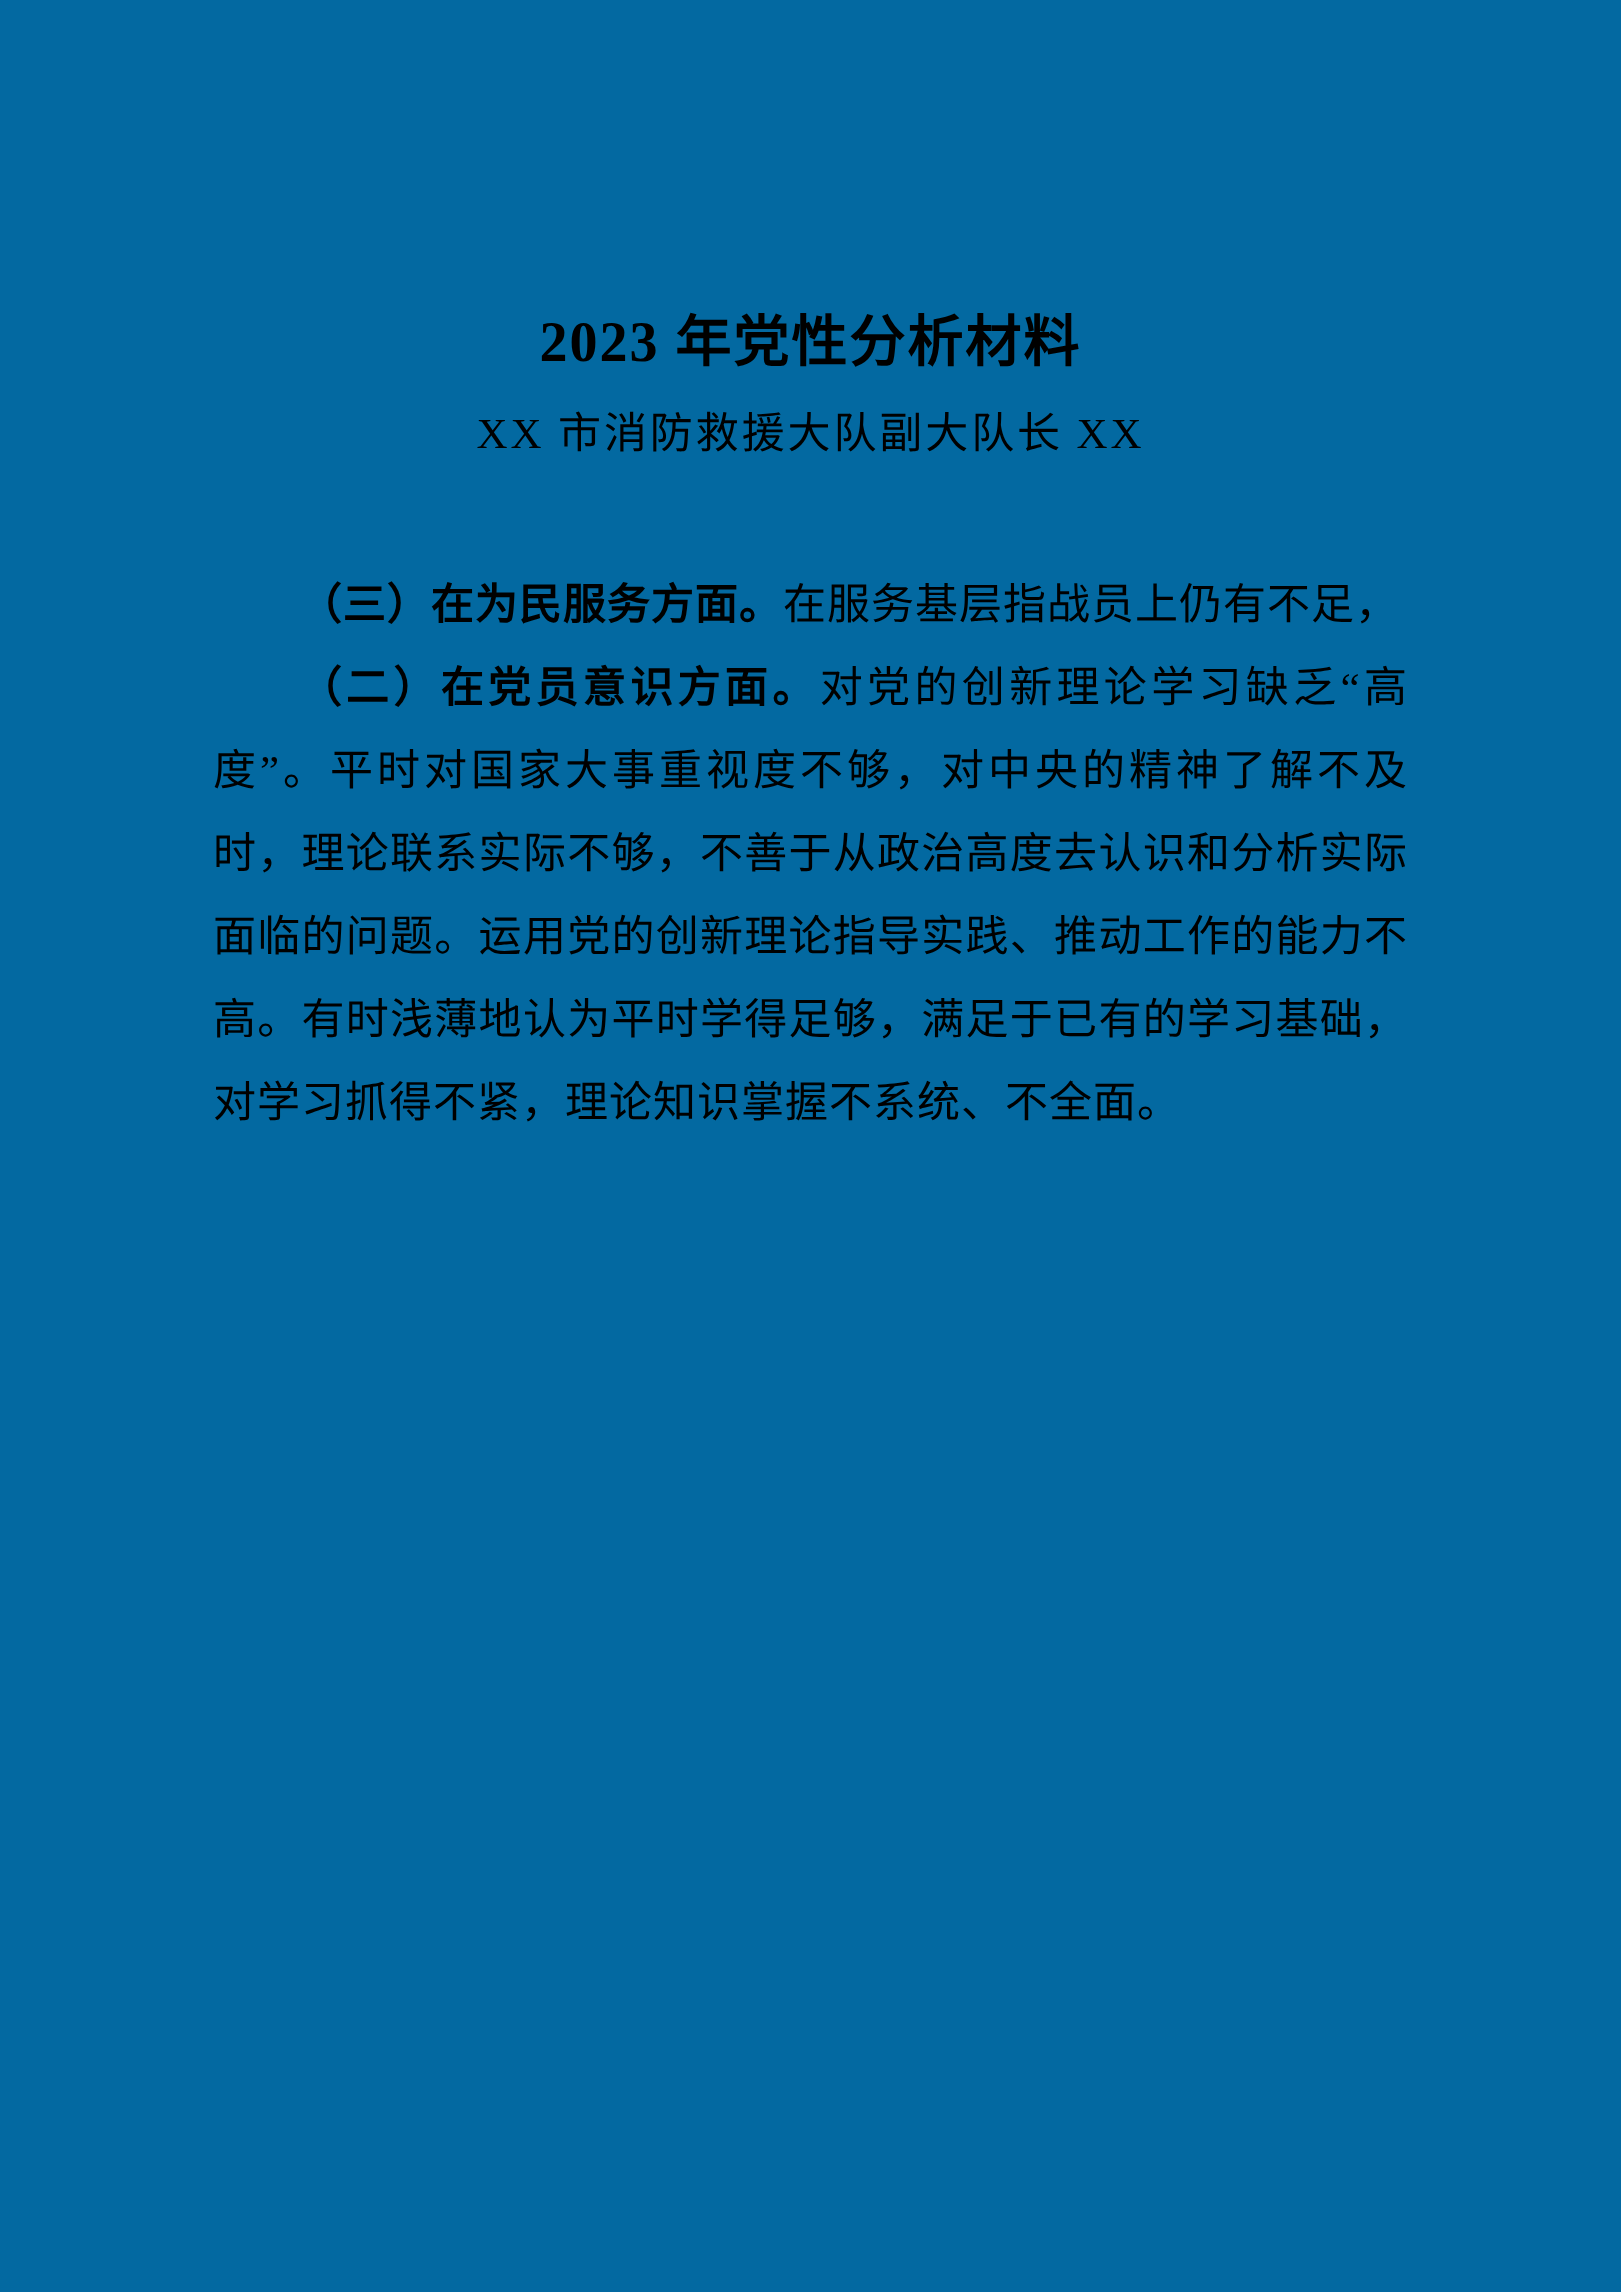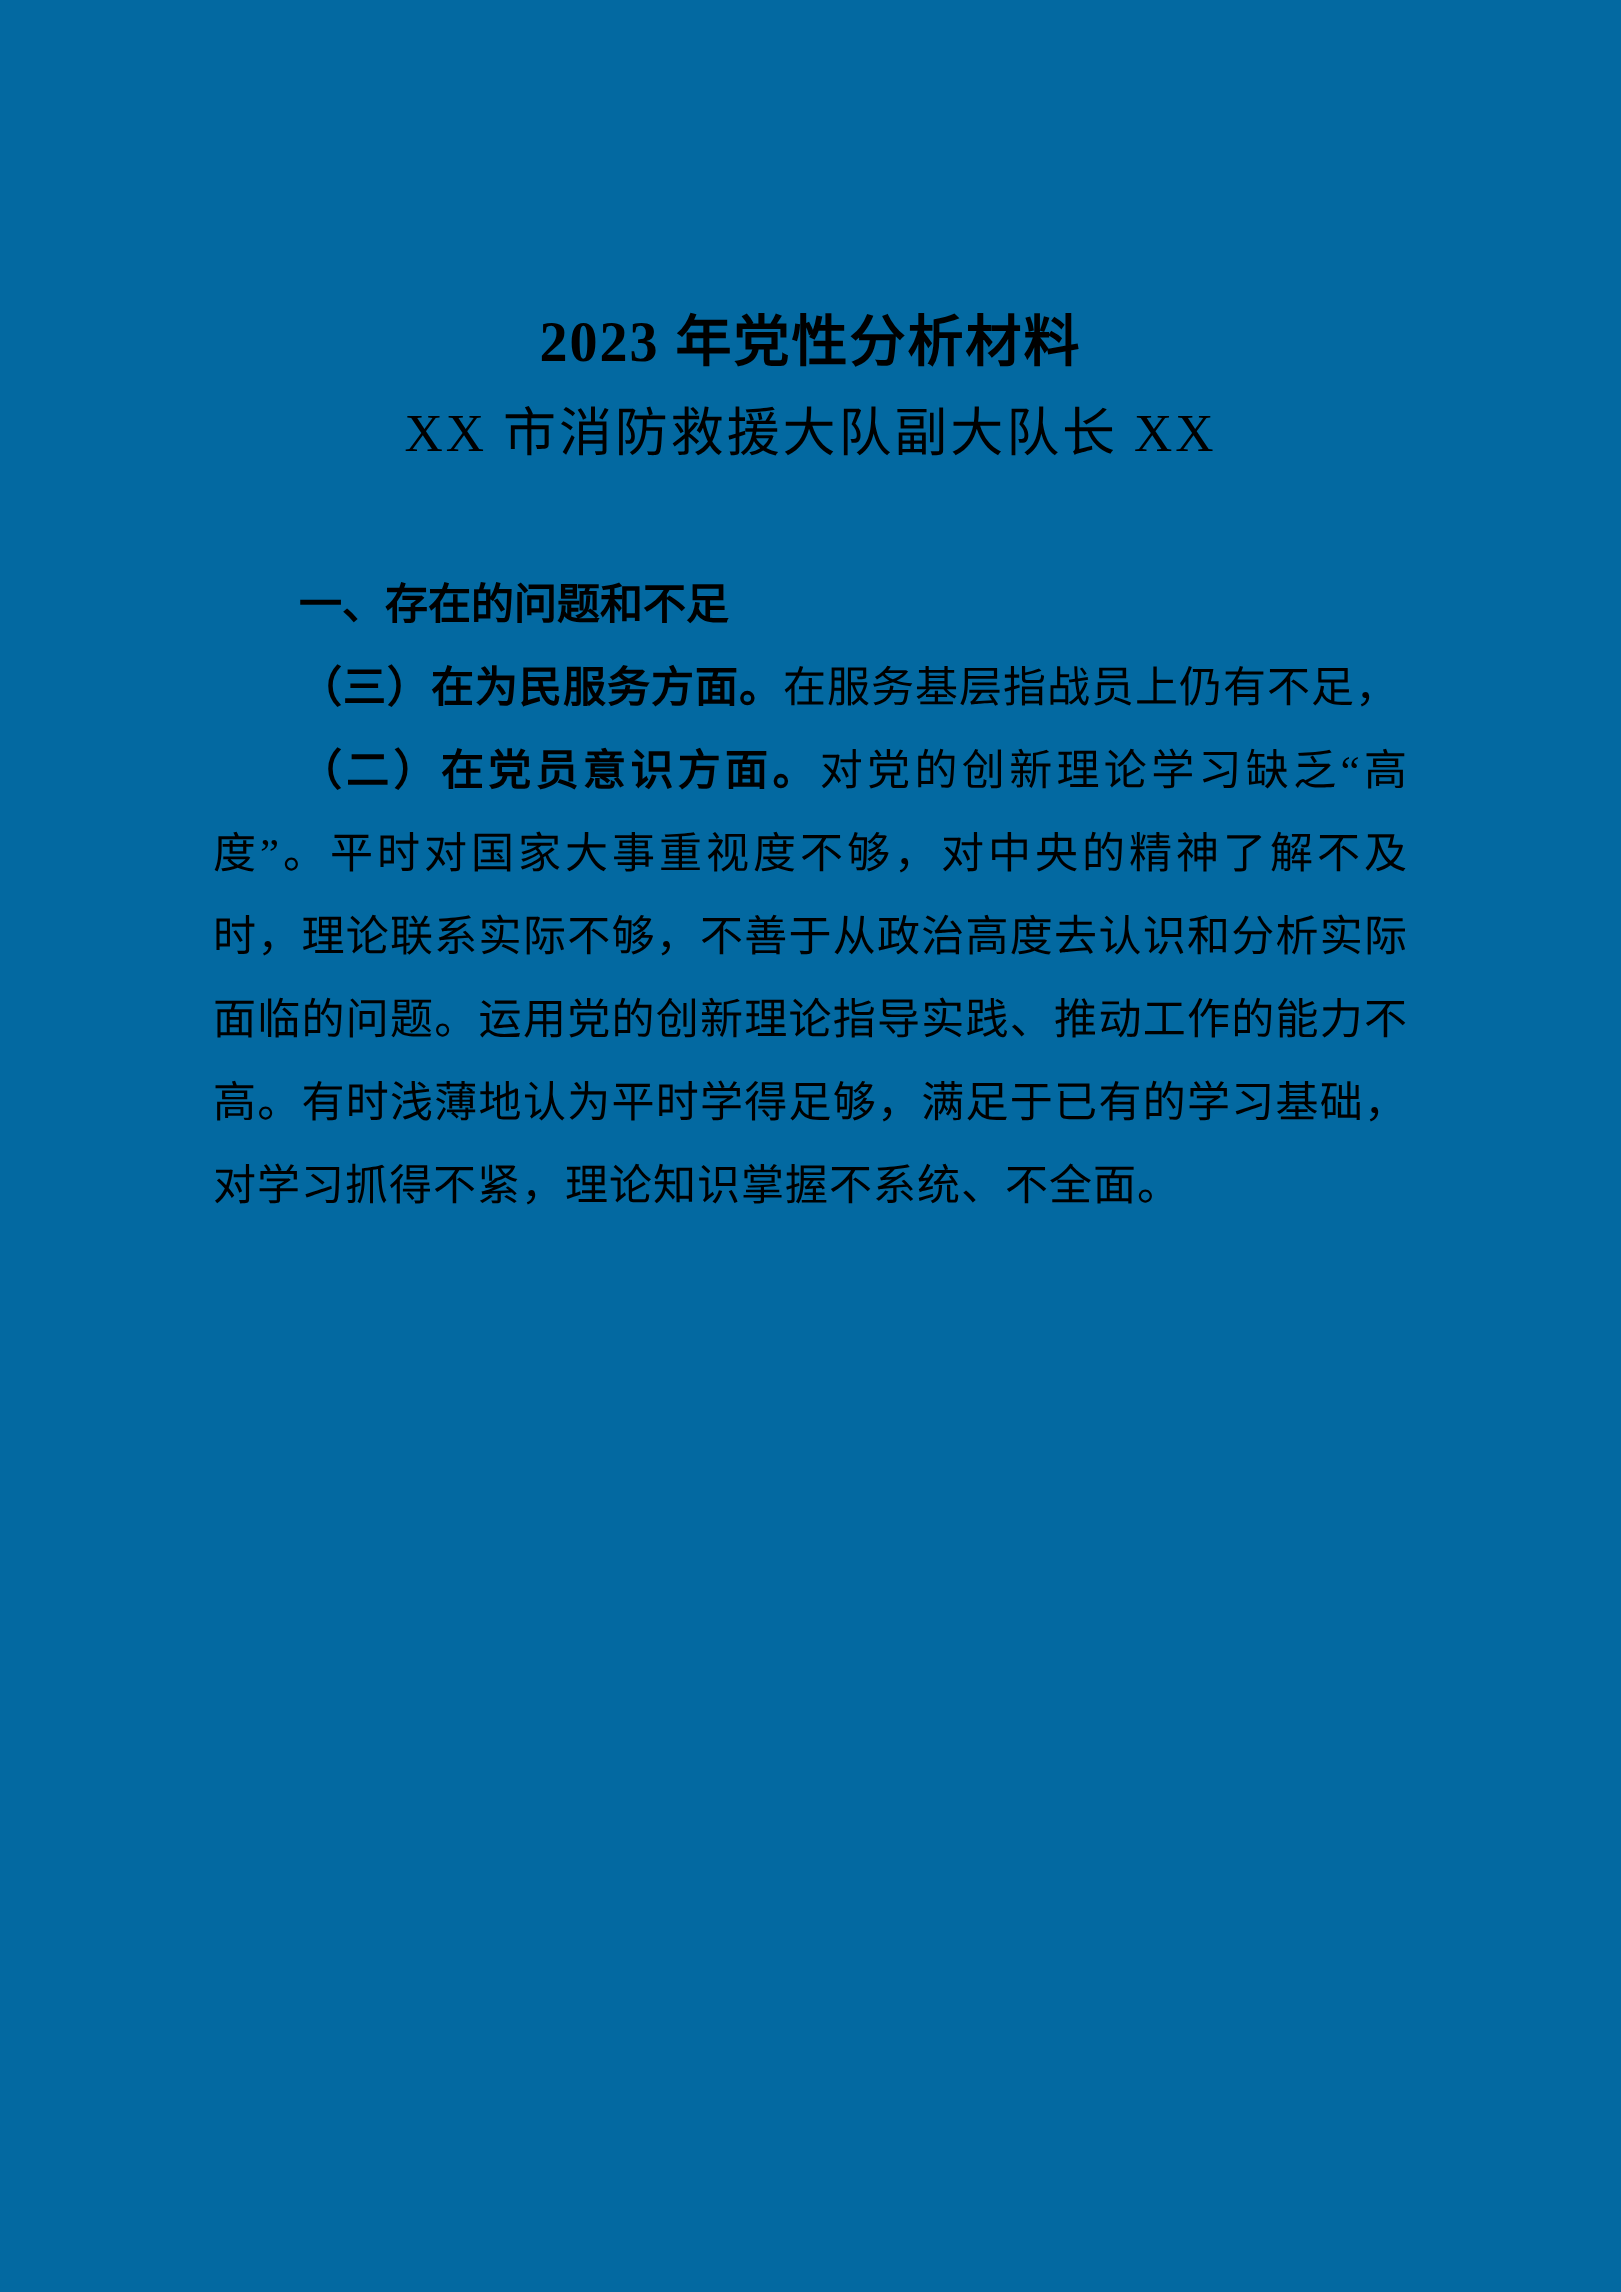--- a/index.html
+++ b/index.html
@@ -25,21 +25,21 @@
     font-weight: bold;
     font-size: 56px;
     line-height: 57px;
     letter-spacing: 2px;
     white-space: nowrap;
   }
   .doc-byline {
     margin: 41px 0 0 0;
     text-align: center;
     font-family: "Liberation Serif", serif;
-    font-size: 53px;
+    font-size: 43px;
     line-height: 43px;
     letter-spacing: 2.9px;
     white-space: nowrap;
   }
   .doc-body {
     margin-top: 108px;
   }
   .para {
     margin: 0;
     font-size: 43px;
@@ -58,18 +58,17 @@
   .run { font-weight: normal; }
   .run.bold { font-weight: bold; }
 </style>
 </head>
 <body>
 
 <div class="page">
   <h1 class="doc-title">2023 年党性分析材料</h1>
   <div class="doc-byline">XX 市消防救援大队副大队长 XX</div>
   <div class="doc-body">
-      <p class="para heading1"><span class="run bold">一、存在的问题和不足</span></p>
       <p class="para body"><span class="run bold">（三）在为民服务方面。</span><span class="run">在服务基层指战员上仍有不足，</span></p>
       <p class="para body"><span class="run bold">（二）在党员意识方面。</span><span class="run">对党的创新理论学习缺乏“高度”。平时对国家大事重视度不够，对中央的精神了解不及时，理论联系实际不够，不善于从政治高度去认识和分析实际面临的问题。运用党的创新理论指导实践、推动工作的能力不高。有时浅薄地认为平时学得足够，满足于已有的学习基础，对学习抓得不紧，理论知识掌握不系统、不全面。</span></p>
     </div>
 </div>
 
 
 </body></html>

